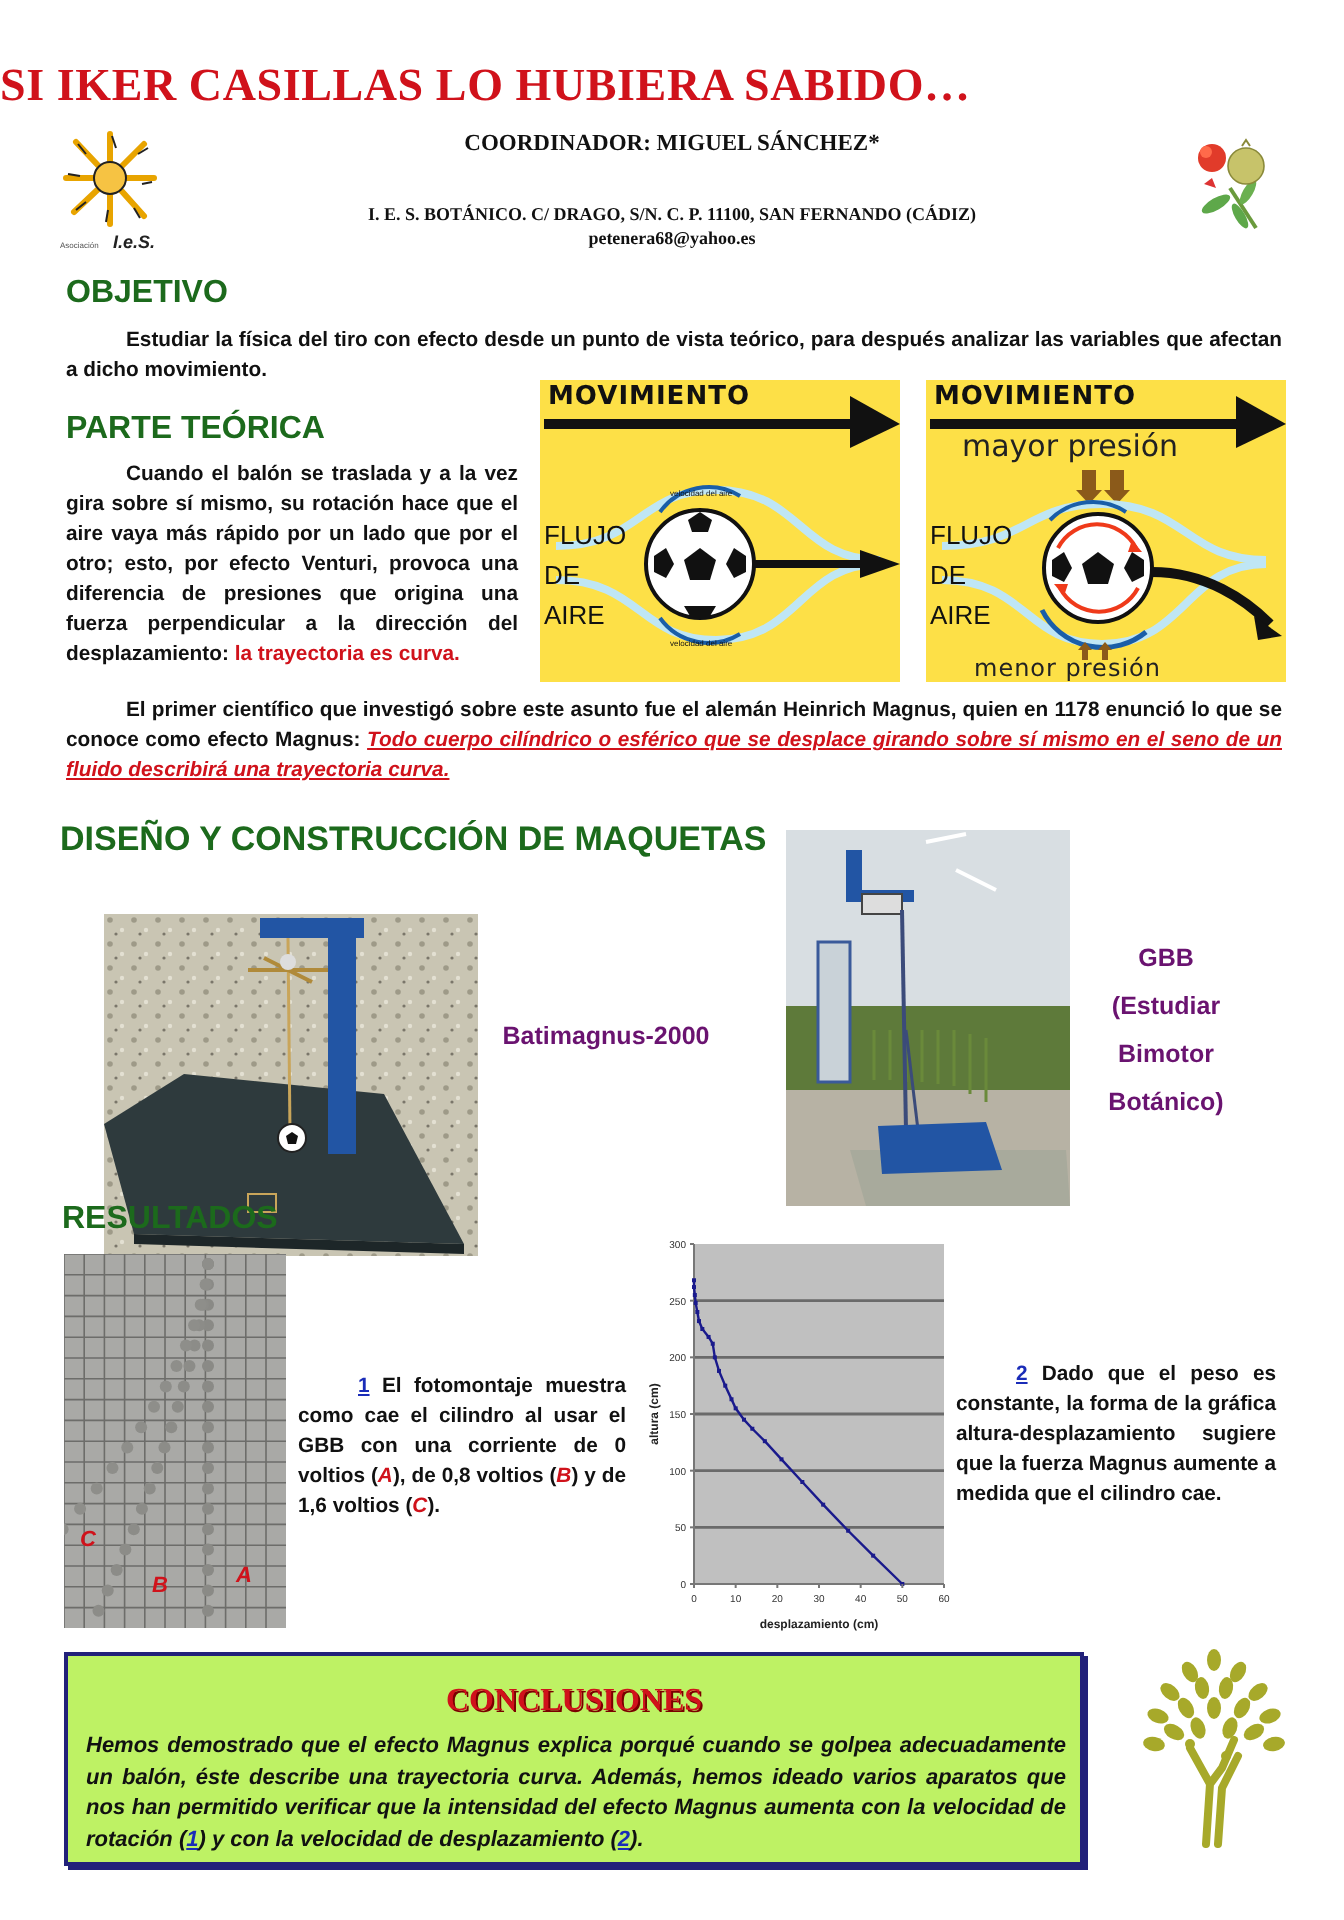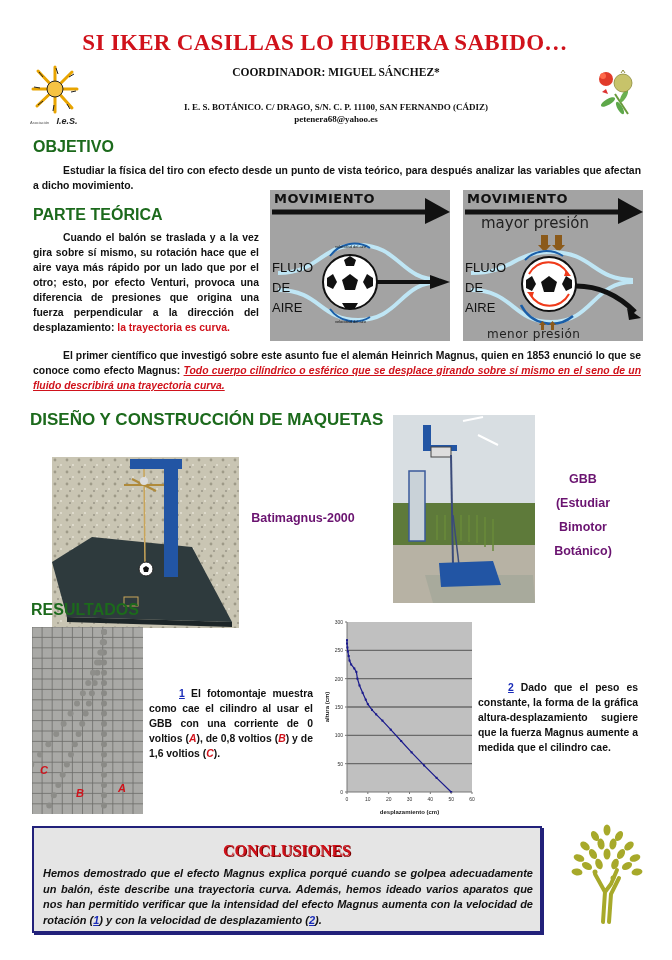--- a/index.html
+++ b/index.html
@@ -1,31 +1,31 @@
 <!DOCTYPE html>
 <html><head>
 <meta charset="utf-8">
 <style>
   *{box-sizing:border-box;margin:0;padding:0;}
   body{width:672px;height:960px;background:#fff;font-family:"Liberation Sans",sans-serif;position:relative;overflow:hidden;color:#111;}
   .abs{position:absolute;}
-  .title{left:0;top:30px;width:650px;text-align:center;font-family:"Liberation Serif",serif;font-weight:bold;font-size:23px;color:#d0121b;letter-spacing:0.3px;}
+  .title{left:0;top:30px;width:650px;font-family:"Liberation Serif",serif;font-weight:bold;font-size:23px;color:#d0121b;letter-spacing:0.3px;}
   .authors{left:90px;top:65px;width:492px;text-align:center;font-family:"Liberation Serif",serif;font-weight:bold;font-size:11.5px;line-height:14px;}
   .school{left:90px;top:101px;width:492px;text-align:center;font-family:"Liberation Serif",serif;font-weight:bold;font-size:9px;line-height:12px;}
   .h2{font-weight:bold;color:#1c6a1c;font-size:16px;font-family:"Liberation Sans",sans-serif;}
   .body-text{font-weight:bold;font-size:10.4px;line-height:15px;text-align:justify;}
   .indent{text-indent:30px;}
   .red{color:#d0121b;}
   .redlink{color:#d0121b;text-decoration:underline;font-style:italic;}
   .link{color:#1a2cb8;text-decoration:underline;}
   .purple{color:#6a1370;font-weight:bold;font-size:12.5px;text-align:center;line-height:24px;}
-  .diagram{background:#a3a3a3;}
+  .diagram{background:#fde047;}
   .mov{position:absolute;left:4px;top:1px;font-family:"DejaVu Sans",sans-serif;font-weight:bold;font-size:13px;letter-spacing:0.5px;color:#111;}
   .flujo{position:absolute;left:2px;font-size:13px;line-height:20px;font-family:"Liberation Sans",sans-serif;color:#111;}
-  .concl{left:32px;top:826px;width:510px;height:107px;background:#e5e5e5;border:2px solid #22217a;box-shadow:2px 2px 0 #22217a;}
+  .concl{left:32px;top:826px;width:510px;height:107px;background:#bef264;border:2px solid #22217a;box-shadow:2px 2px 0 #22217a;}
   .concl-title{position:absolute;left:0;top:14px;width:100%;text-align:center;font-family:"Liberation Serif",serif;font-weight:bold;font-size:16px;color:#d0121b;text-shadow:1px 1px 0 #7a0000;}
   .concl-text{position:absolute;left:9px;top:38px;width:490px;font-weight:bold;font-style:italic;font-size:11px;line-height:15.5px;text-align:justify;}
 </style>
 </head>
 <body>
 
 <div class="abs title">SI IKER CASILLAS LO HUBIERA SABIDO…</div>
 
 <div class="abs" style="left:30px;top:64px;width:50px;height:50px;">
   <svg width="50" height="50" viewBox="0 0 50 50">
@@ -141,21 +141,21 @@
     <rect x="88" y="135" width="3" height="5" fill="#8b5a1a"></rect>
       <polygon points="86,135 93,135 89.5,131" fill="#8b5a1a"></polygon>
   </svg>
   <div class="flujo" style="top:68px;">FLUJO</div>
   <div class="flujo" style="top:88px;">DE</div>
   <div class="flujo" style="top:108px;">AIRE</div>
   <div class="abs" style="left:24px;top:137px;font-size:12px;color:#222;font-family:'DejaVu Sans',sans-serif;letter-spacing:0.5px;">menor presión</div>
 </div>
 
 <div class="abs body-text indent" style="left:33px;top:348px;width:608px;">
-  <span>El primer científico que investigó sobre este asunto fue el alemán Heinrich Magnus, quien en 1853 enunció lo que se conoce como efecto Magnus: </span><span class="redlink">Todo cuerpo cilíndrico o esférico que se desplace girando sobre sí mismo en el seno de un fluido describirá una trayectoria curva.</span>
+  <span>El primer científico que investigó sobre este asunto fue el alemán Heinrich Magnus, quien en 1178 enunció lo que se conoce como efecto Magnus: </span><span class="redlink">Todo cuerpo cilíndrico o esférico que se desplace girando sobre sí mismo en el seno de un fluido describirá una trayectoria curva.</span>
 </div>
 
 <div class="abs h2" style="left:30px;top:410px;font-size:17px;">DISEÑO Y CONSTRUCCIÓN DE MAQUETAS</div>
 
 <div class="abs" style="left:52px;top:457px;width:187px;height:171px;background:#c7c3b0;overflow:hidden;">
   <svg width="187" height="171" viewBox="0 0 187 171">
     <defs>
         <pattern id="terr" width="12" height="12" patternUnits="userSpaceOnUse">
           <rect width="12" height="12" fill="#c9c5b3"></rect>
           <circle cx="3" cy="3" r="1.4" fill="#9e9a88"></circle>

